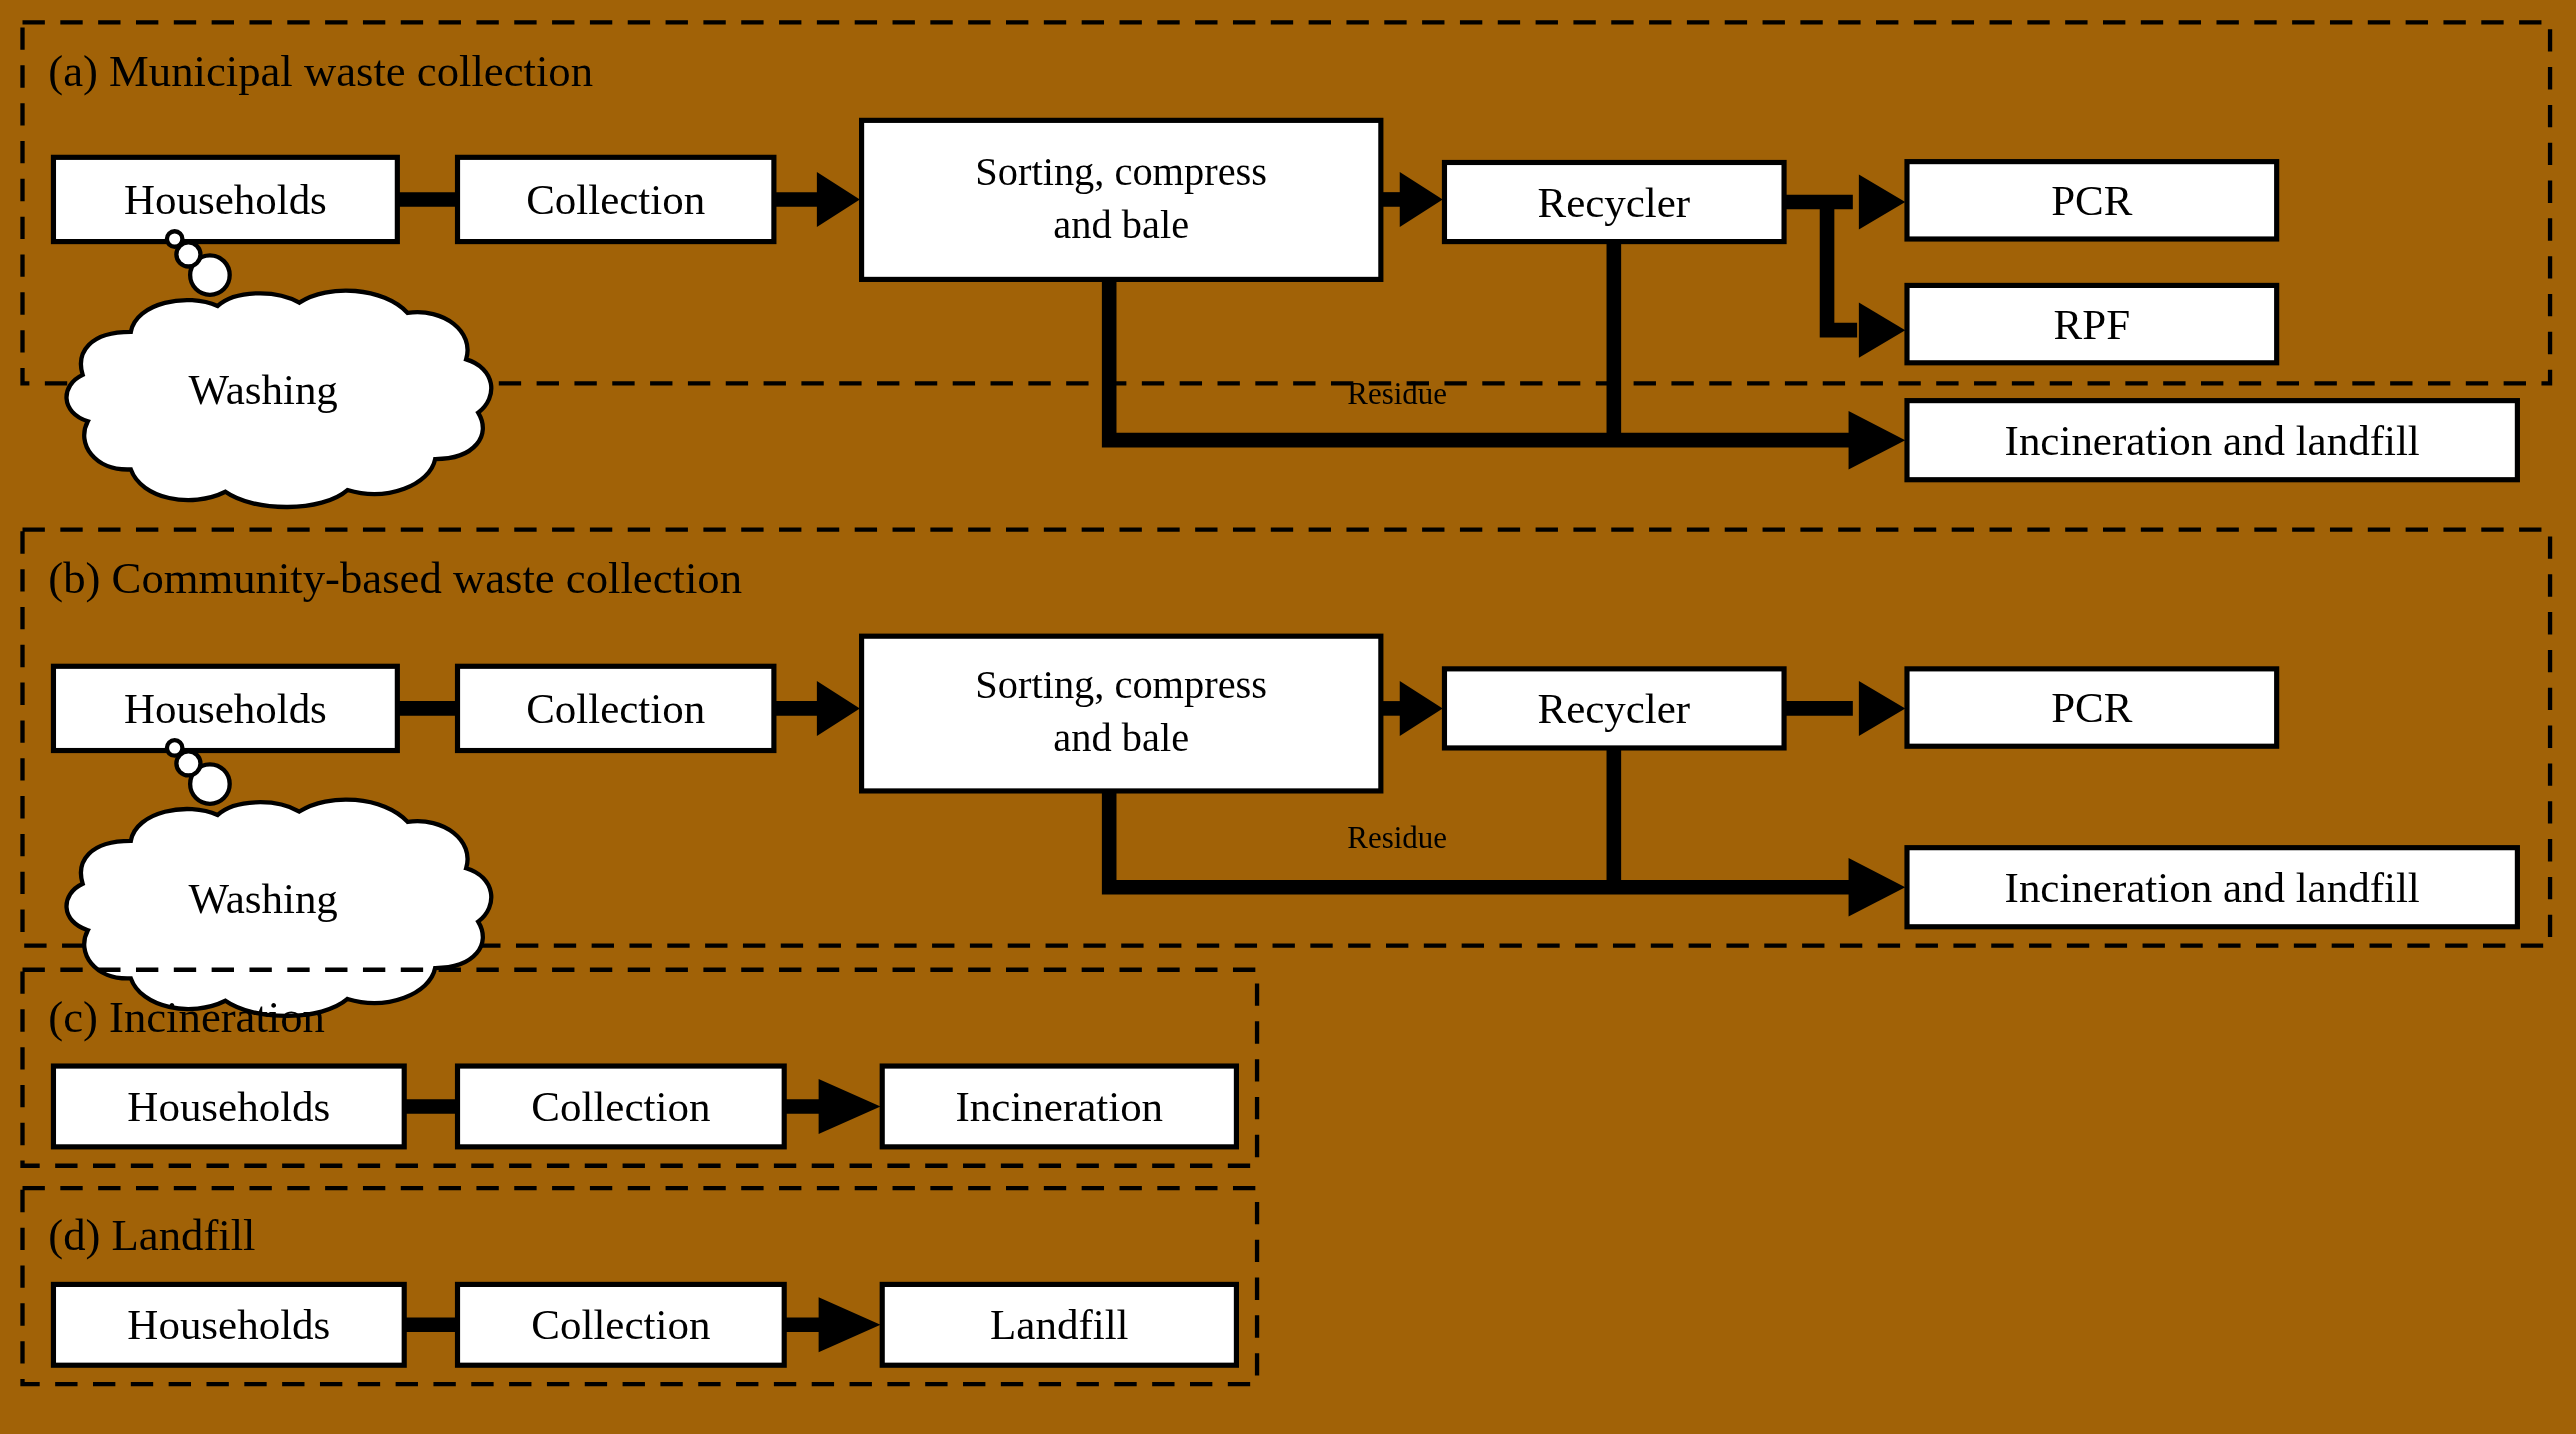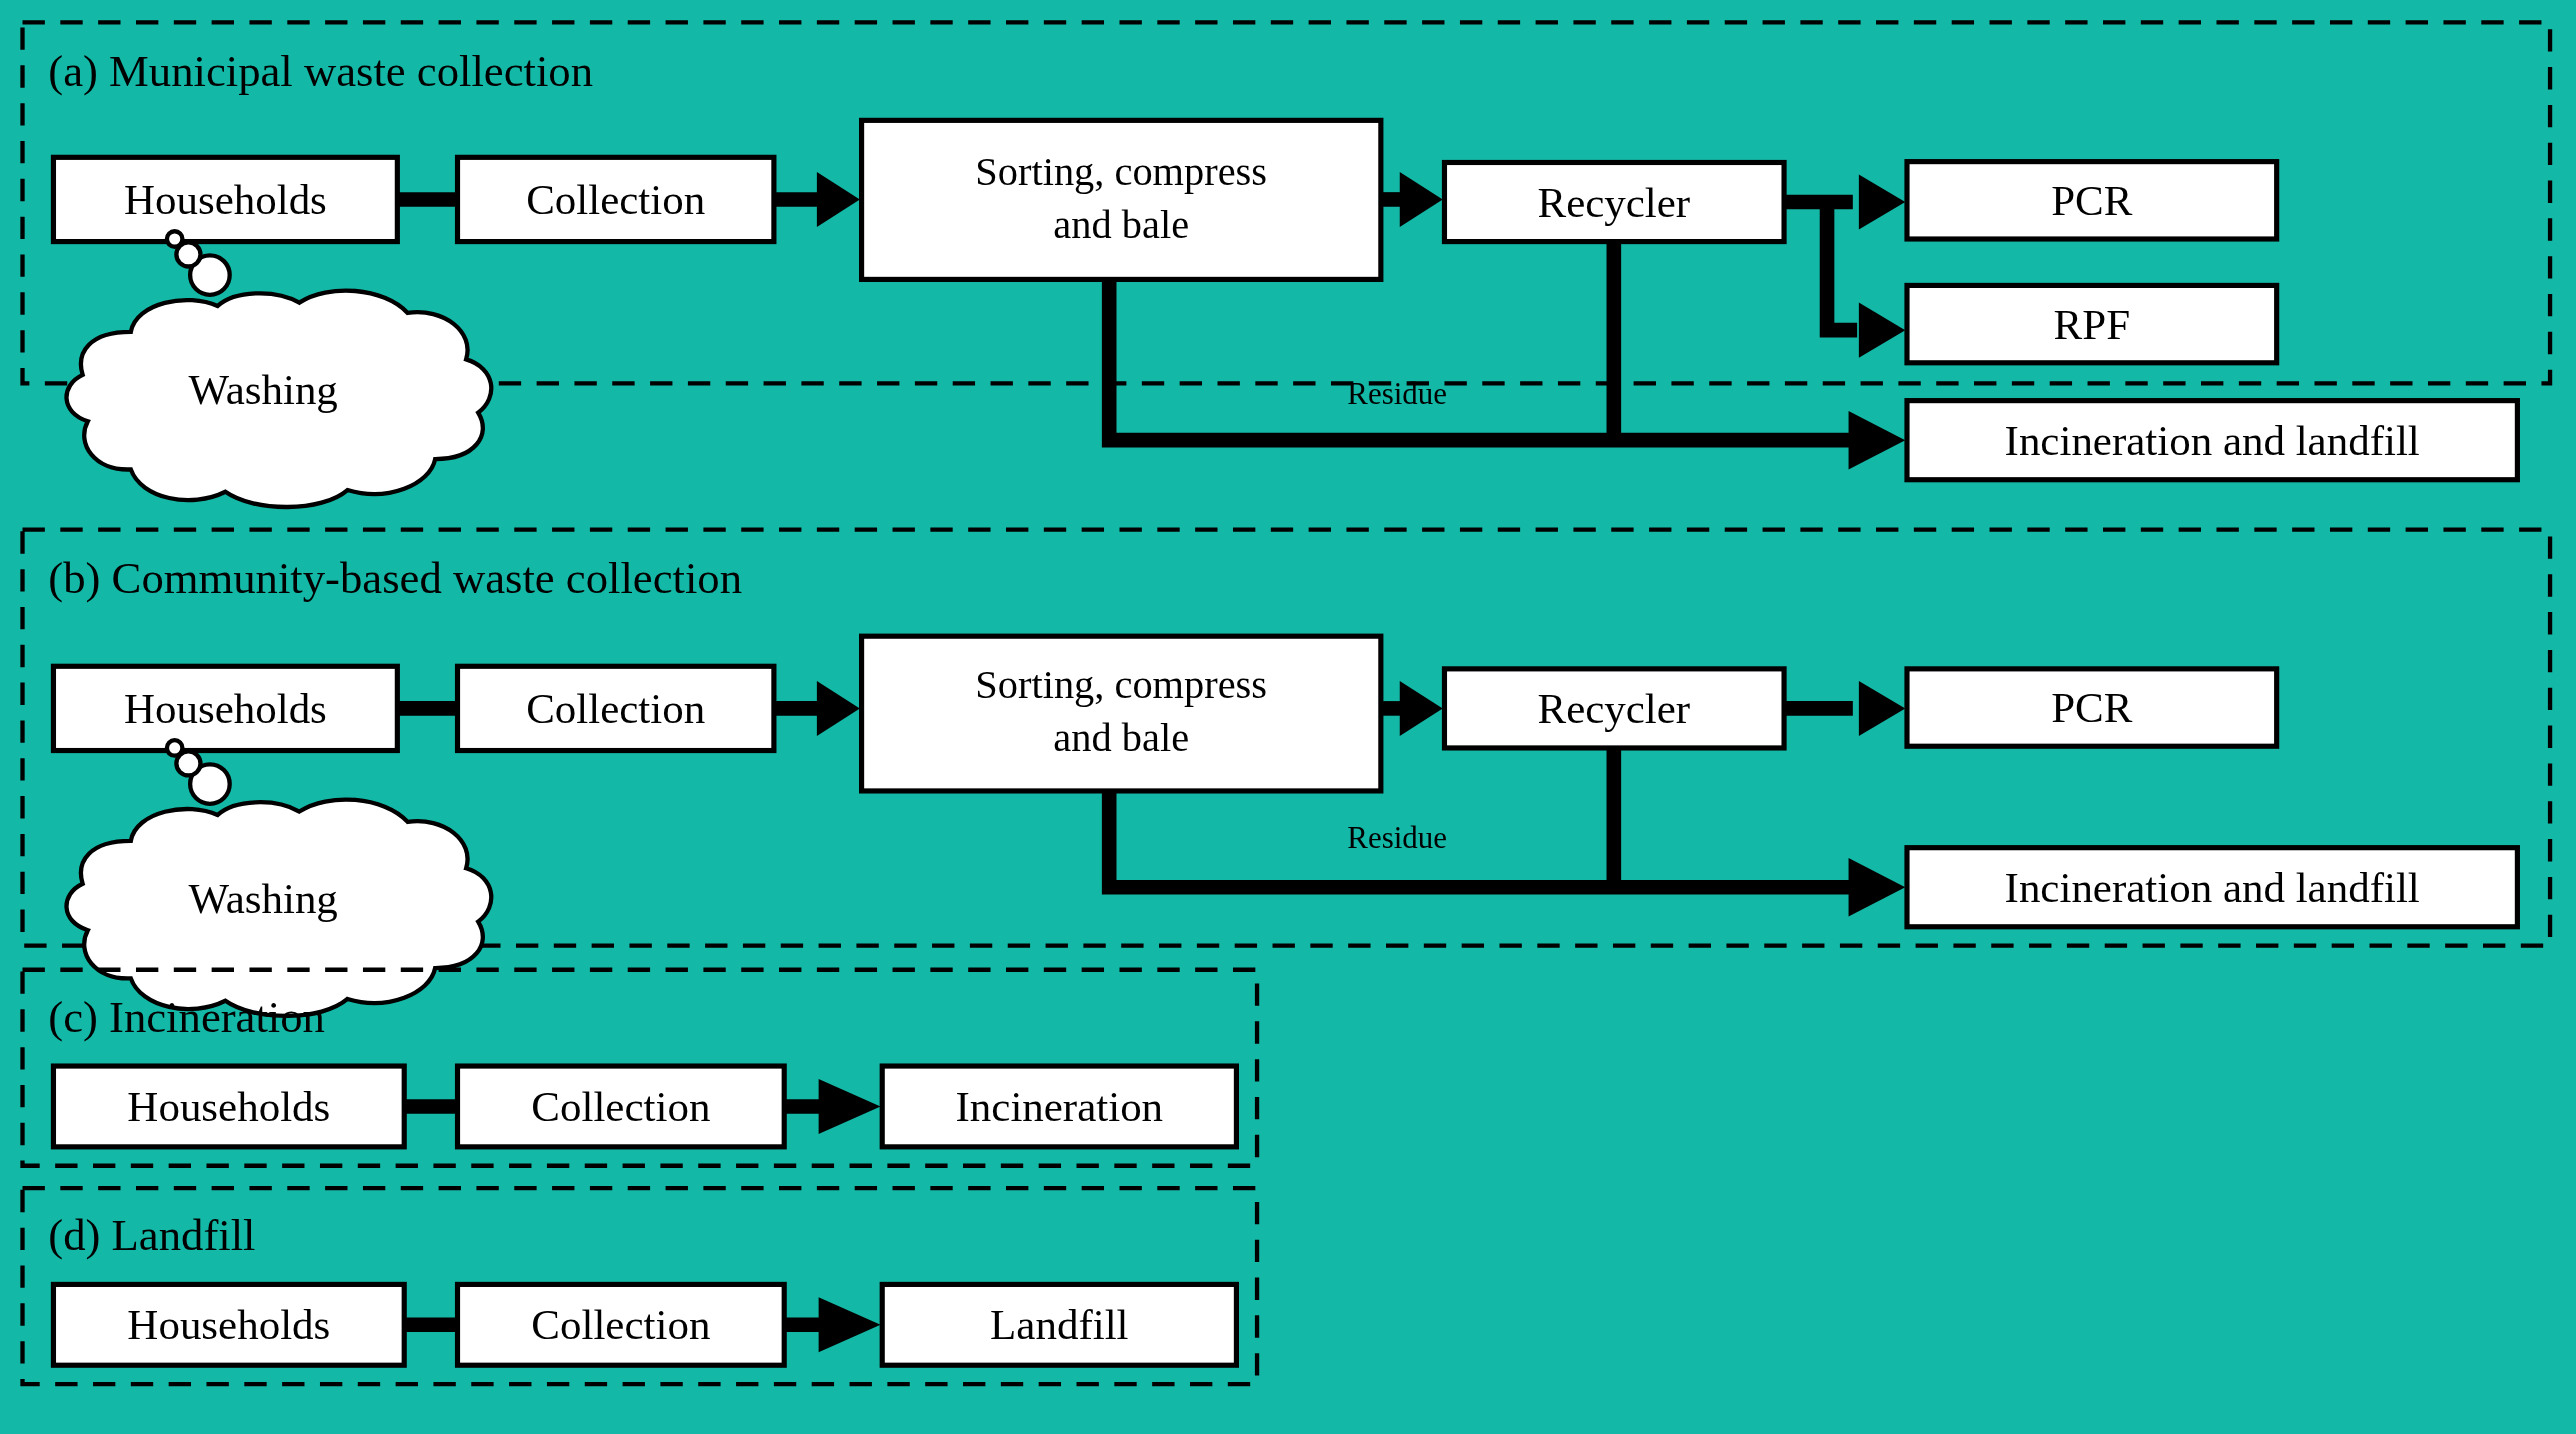--- a/index.html
+++ b/index.html
@@ -4,21 +4,21 @@
 <style>
   html, body {
     margin: 0;
     padding: 0;
     background: #ffffff;
   }
   #stage {
     position: relative;
     width: 2576px;
     height: 1434px;
-    background: #14b8a6;
+    background: #a16207;
     font-family: "Liberation Serif", "DejaVu Serif", serif;
     overflow: hidden;
   }
   svg#canvas {
     position: absolute;
     left: 0;
     top: 0;
     width: 2576px;
     height: 1434px;
   }

